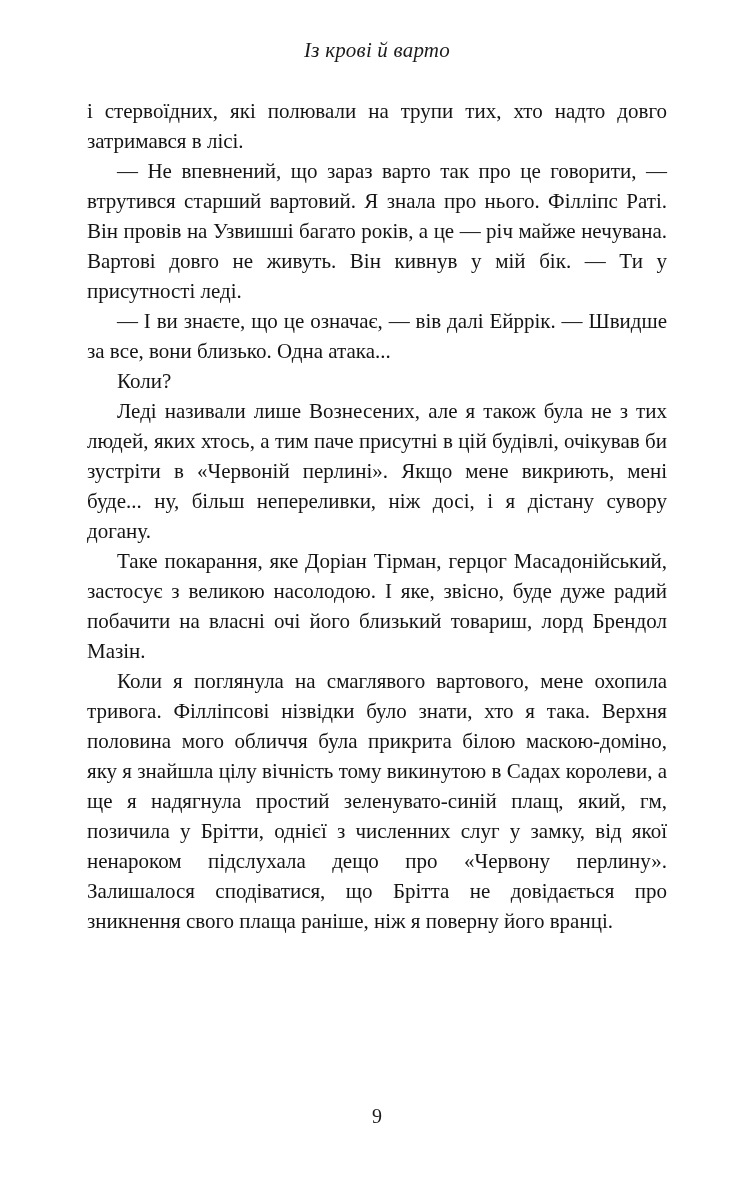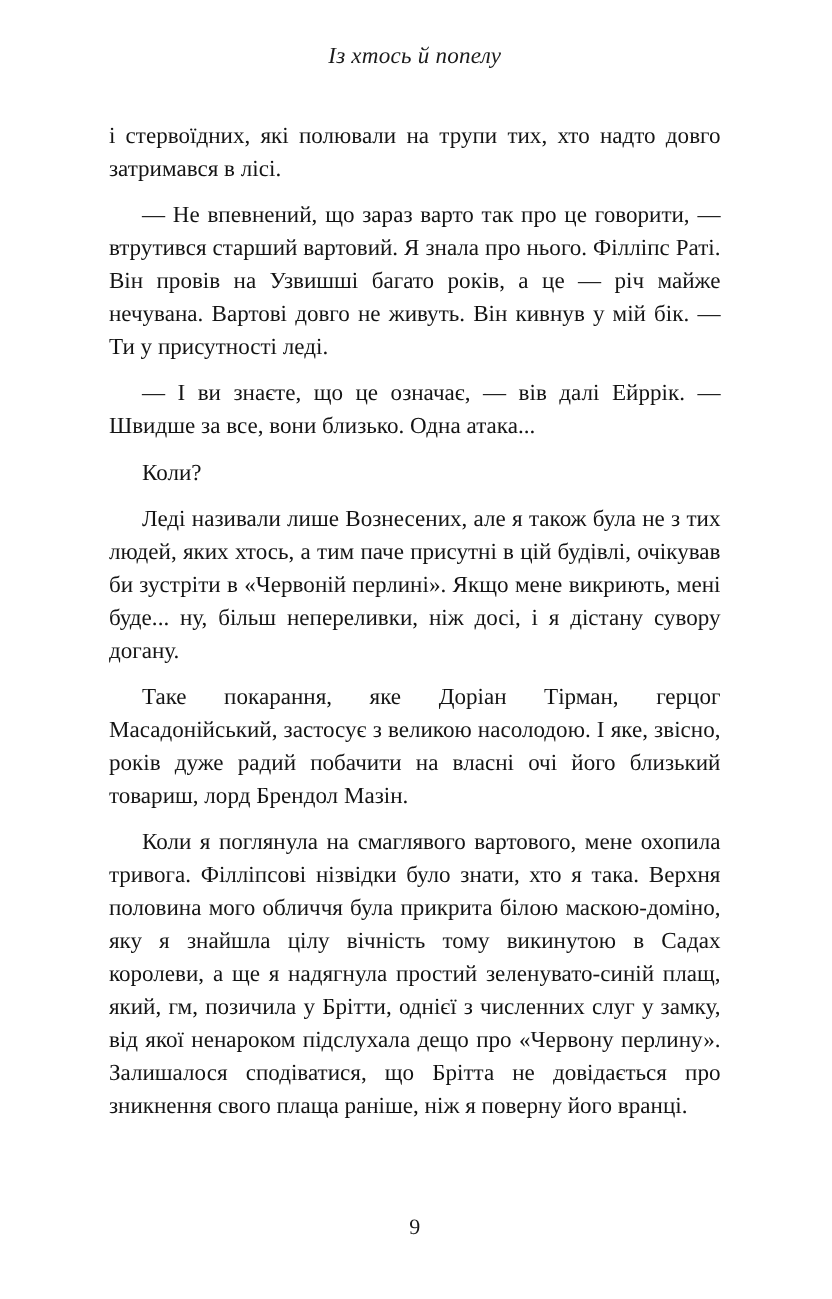--- a/index.html
+++ b/index.html
@@ -35,21 +35,21 @@
     position: absolute;
     top: 96px;
     left: 87px;
     width: 580px;
     font-size: 21px;
     line-height: 30px;
     text-align: justify;
     color: #141414;
   }
   .para {
-    margin: 12px;
+    margin: 0;
     padding: 0;
   }
   .para.indent {
     text-indent: 30px;
   }
   .italic {
   }
   .page-number {
     position: absolute;
     top: 1105px;
@@ -57,26 +57,26 @@
     width: 580px;
     text-align: center;
     font-size: 20px;
     color: #1b1b1b;
   }
 </style>
 </head>
 <body>
 
 <div class="page">
-  <div class="running-head">Із хтось й попелу</div>
+  <div class="running-head">Із крові й варто</div>
 
   <div class="body-text">
       <p class="para"><span>і стервоїдних, які полювали на трупи тих, хто надто довго затримався в лісі.</span></p>
       <p class="para indent"><span>— Не впевнений, що зараз варто так про це говорити, — втрутився старший вартовий. Я знала про нього. Філліпс Раті. Він провів на Узвишші багато років, а це — річ майже нечувана. Вартові довго не живуть. Він кивнув у мій бік. — Ти у присутності леді.</span></p>
       <p class="para indent"><span>— І ви знаєте, що це означає, — вів далі Ейррік. — Швидше за все, вони близько. Одна атака...</span></p>
       <p class="para indent"><span>Коли?</span></p>
       <p class="para indent"><span>Леді називали лише Вознесених, але я також була не з тих людей, яких хтось, а тим паче присутні в цій будівлі, очікував би зустріти в «Червоній перлині». Якщо мене викриють, мені буде... ну, більш непереливки, ніж досі, і я дістану сувору догану.</span></p>
-      <p class="para indent"><span>Таке покарання, яке Доріан Тірман, герцог Масадонійський, застосує з великою насолодою. І яке, звісно, років дуже радий побачити на власні очі його близький товариш, лорд Брендол Мазін.</span></p>
+      <p class="para indent"><span>Таке покарання, яке Доріан Тірман, герцог Масадонійський, застосує з великою насолодою. І яке, звісно, буде дуже радий побачити на власні очі його близький товариш, лорд Брендол Мазін.</span></p>
       <p class="para indent"><span>Коли я поглянула на смаглявого вартового, мене охопила тривога. Філліпсові нізвідки було знати, хто я така. Верхня половина мого обличчя була прикрита білою маскою-доміно, яку я знайшла цілу вічність тому викинутою в Садах королеви, а ще я надягнула простий зеленувато-синій плащ, який, гм, </span><span class="italic">позичила</span><span> у Брітти, однієї з численних слуг у замку, від якої ненароком підслухала дещо про «Червону перлину». Залишалося сподіватися, що Брітта не довідається про зникнення свого плаща раніше, ніж я поверну його вранці.</span></p>
     </div>
 
   <div class="page-number">9</div>
 </div>
 
 </body></html>

